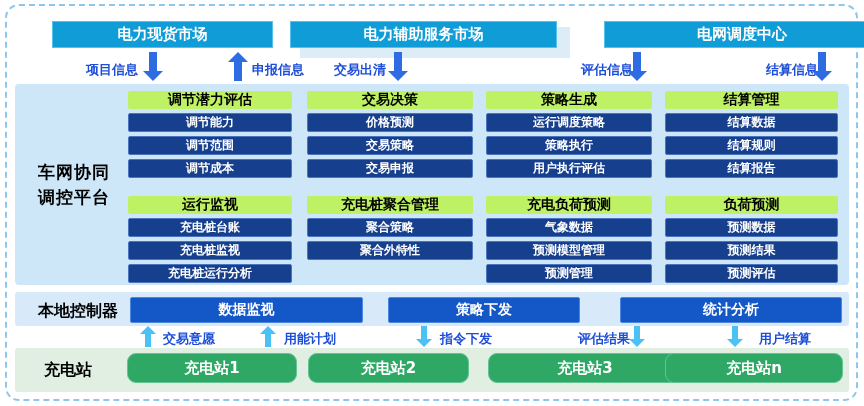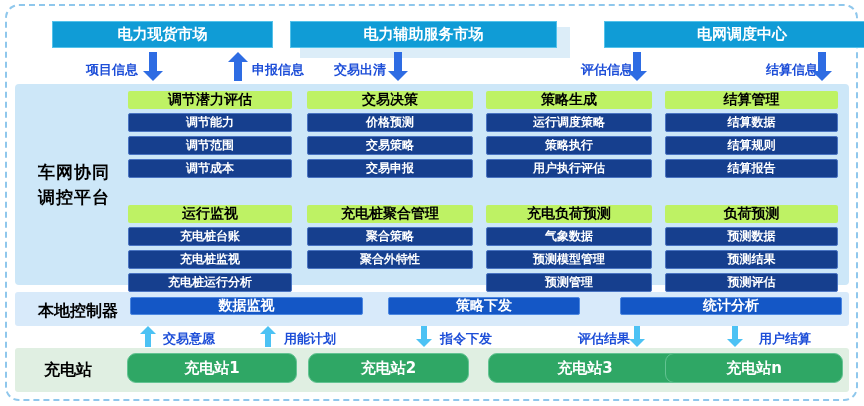--- a/index.html
+++ b/index.html
@@ -54,40 +54,40 @@
     position:absolute;left:15px;top:84px;width:118px;height:201px;
     display:flex;flex-direction:column;align-items:center;justify-content:center;
     font-size:17px;font-weight:bold;color:#000;line-height:1.45;letter-spacing:1px;
   }
   .col{position:absolute;top:91px;display:flex;flex-direction:column;}
   .group-title{
     height:18px;margin-bottom:4px;background:#bef264;border-radius:2px;
     display:flex;align-items:center;justify-content:center;
     font-size:14px;font-weight:bold;color:#000;
   }
-  .group-title.second{margin-top:23px;font-family:Liberation Mono, monospace;}
+  .group-title.second{margin-top:14px;font-family:Liberation Mono, monospace;}
   .item{
     height:19px;margin-bottom:4px;
     background:var(--item-navy,#163f8e);
     border:1px solid var(--item-navy-edge,#4a74c2);
     border-radius:2px;box-sizing:border-box;
     display:flex;align-items:center;justify-content:center;
     color:#fff;font-size:12px;font-weight:bold;
   }
   
   .controller-row{
     position:absolute;left:15px;top:292px;width:834px;height:34px;
     background:var(--controller-bg,#d8eafa);border-radius:3px;
   }
   .row-label{
     position:absolute;font-weight:bold;color:#000;white-space:nowrap;
   }
   .ctrl-label{left:38px;top:301px;font-size:16px;}
   .module{
-    position:absolute;top:297px;height:18px;
+    position:absolute;top:297px;height:26px;
     background:var(--module-blue,#1457c6);
     border:1px solid var(--module-blue-edge,#4c87e0);
     border-radius:2px;box-sizing:border-box;
     display:flex;align-items:center;justify-content:center;
     color:#fff;font-size:14px;font-weight:bold;
   }
   
   .station-row{
     position:absolute;left:15px;top:348px;width:834px;height:44px;
     background:var(--station-bg,#e0efe2);border-radius:3px;

